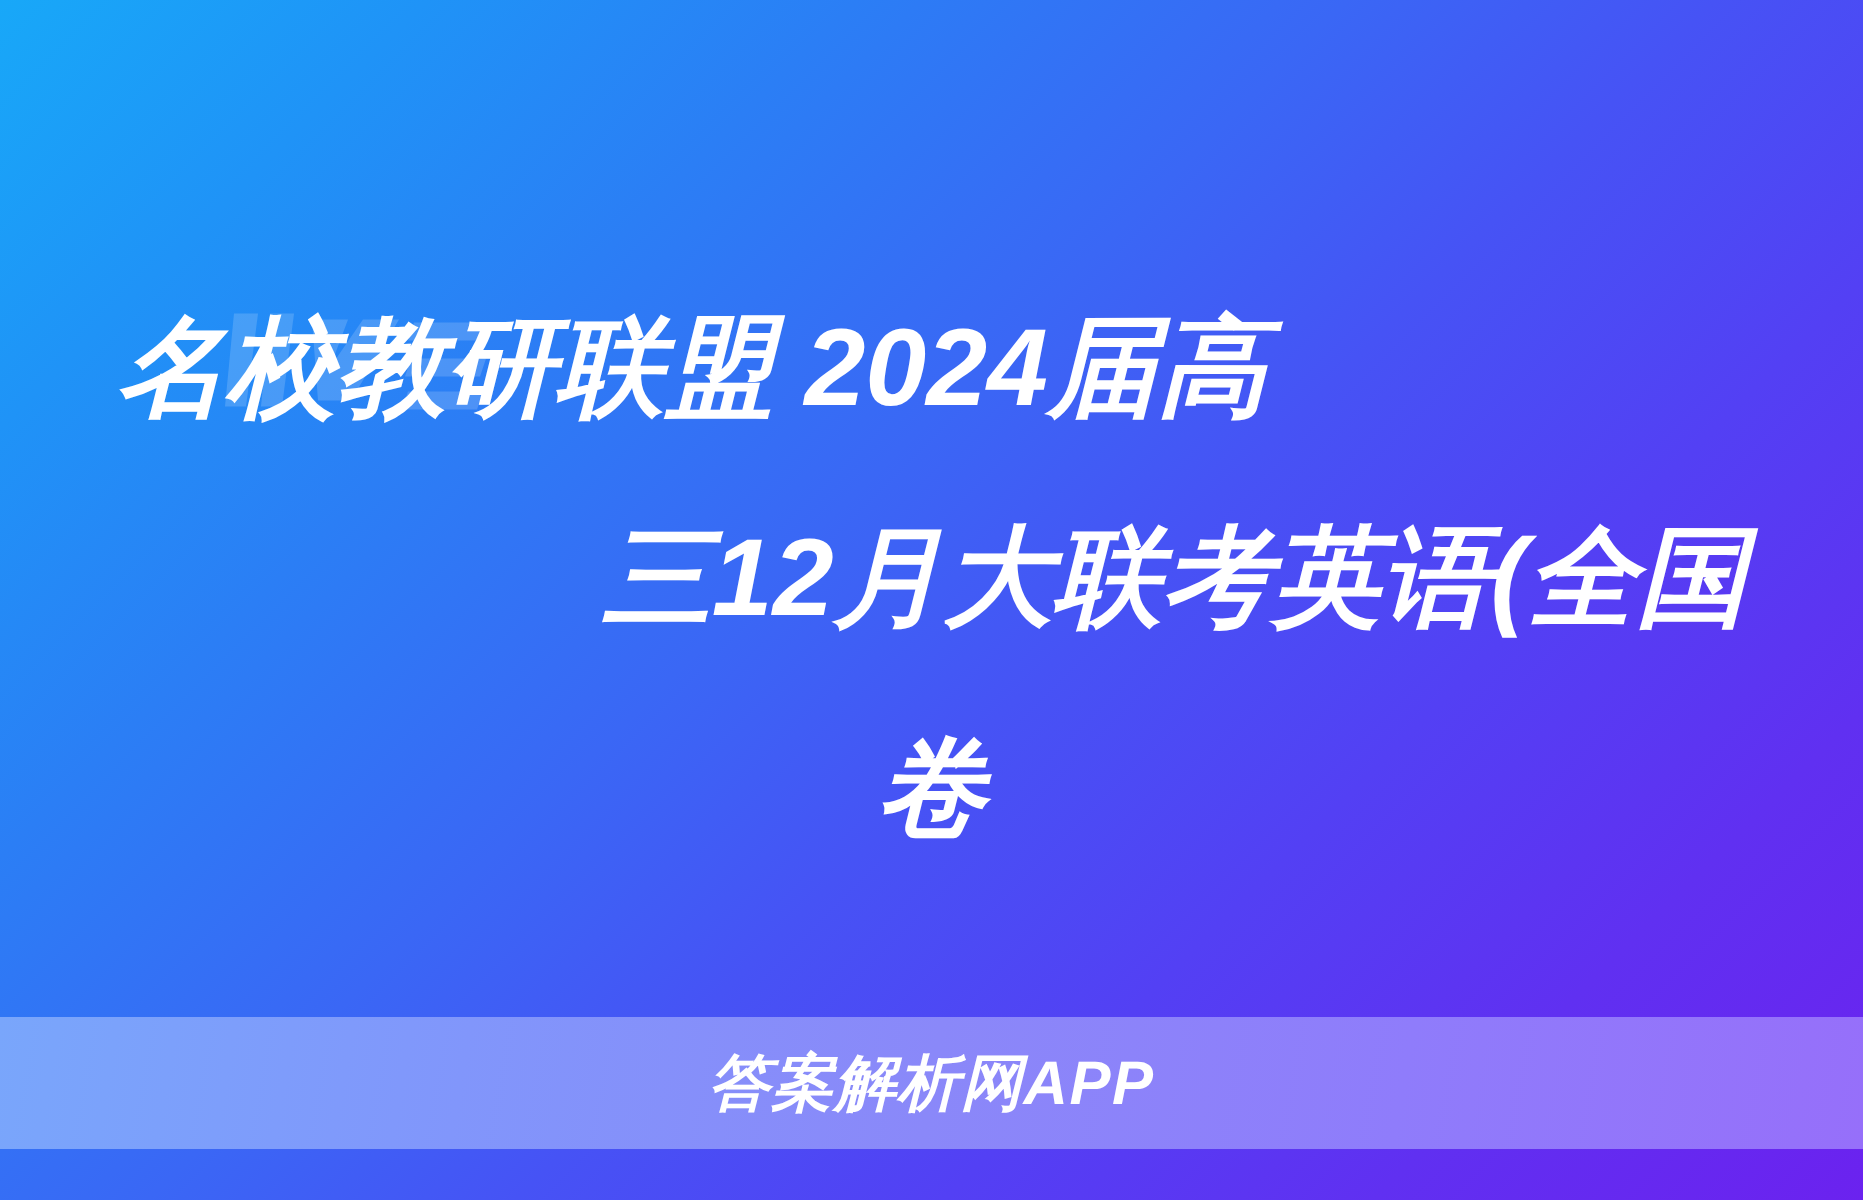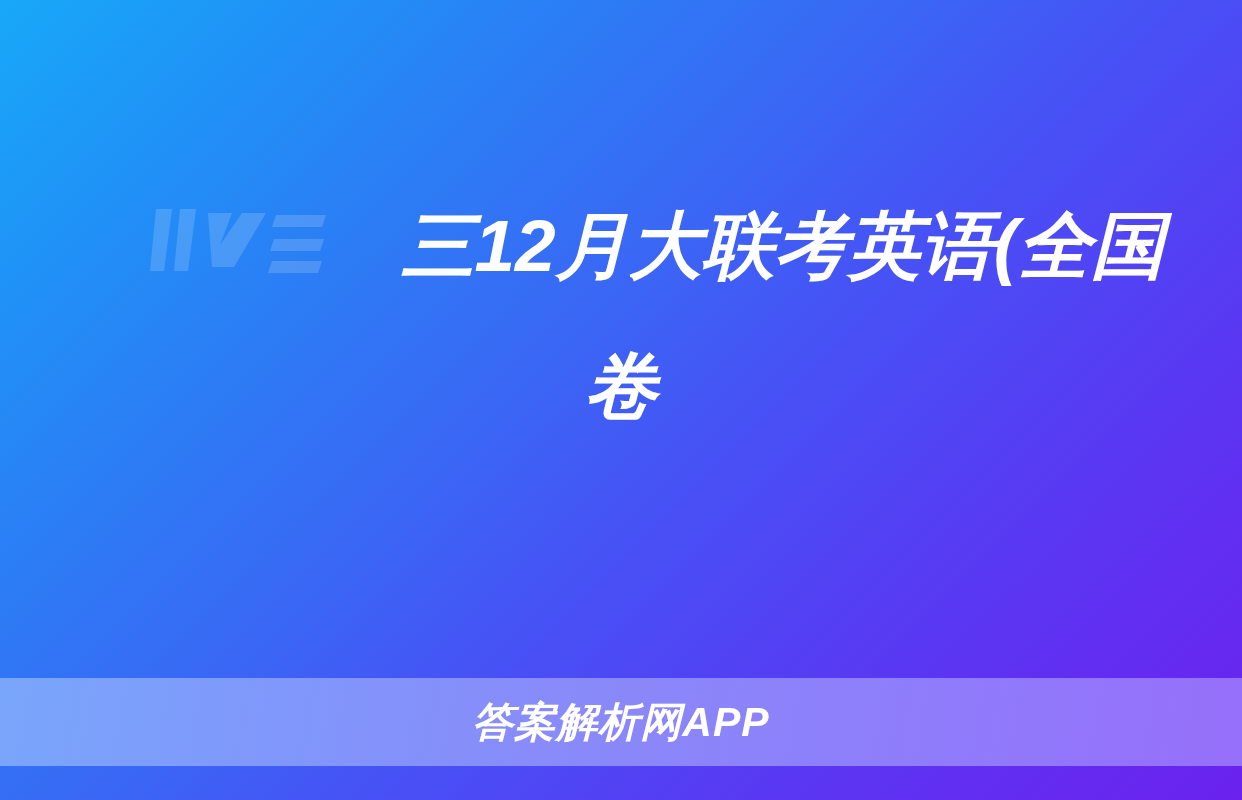--- a/index.html
+++ b/index.html
@@ -94,20 +94,21 @@
         <polygon points="30,4 46,4 38,66 24,66"></polygon>
         <polygon points="58,8 82,8 70,40 92,8 116,8 84,62 62,62"></polygon>
         <polygon points="126,10 176,10 172,22 122,22"></polygon>
         <polygon points="124,34 174,34 170,46 120,46"></polygon>
         <polygon points="122,56 172,56 168,68 118,68"></polygon>
       </g>
     </svg>
   </span>
 
   <div id="title-block">
+    <div class="title-line first">名校教研联盟 2024届高</div>
     <div class="title-line second">三12月大联考英语(全国</div>
     <div class="title-line third">卷</div>
   </div>
 
   <div id="footer-band">
     <span id="footer-text">答案解析网APP</span>
   </div>
 
 </div>
 

